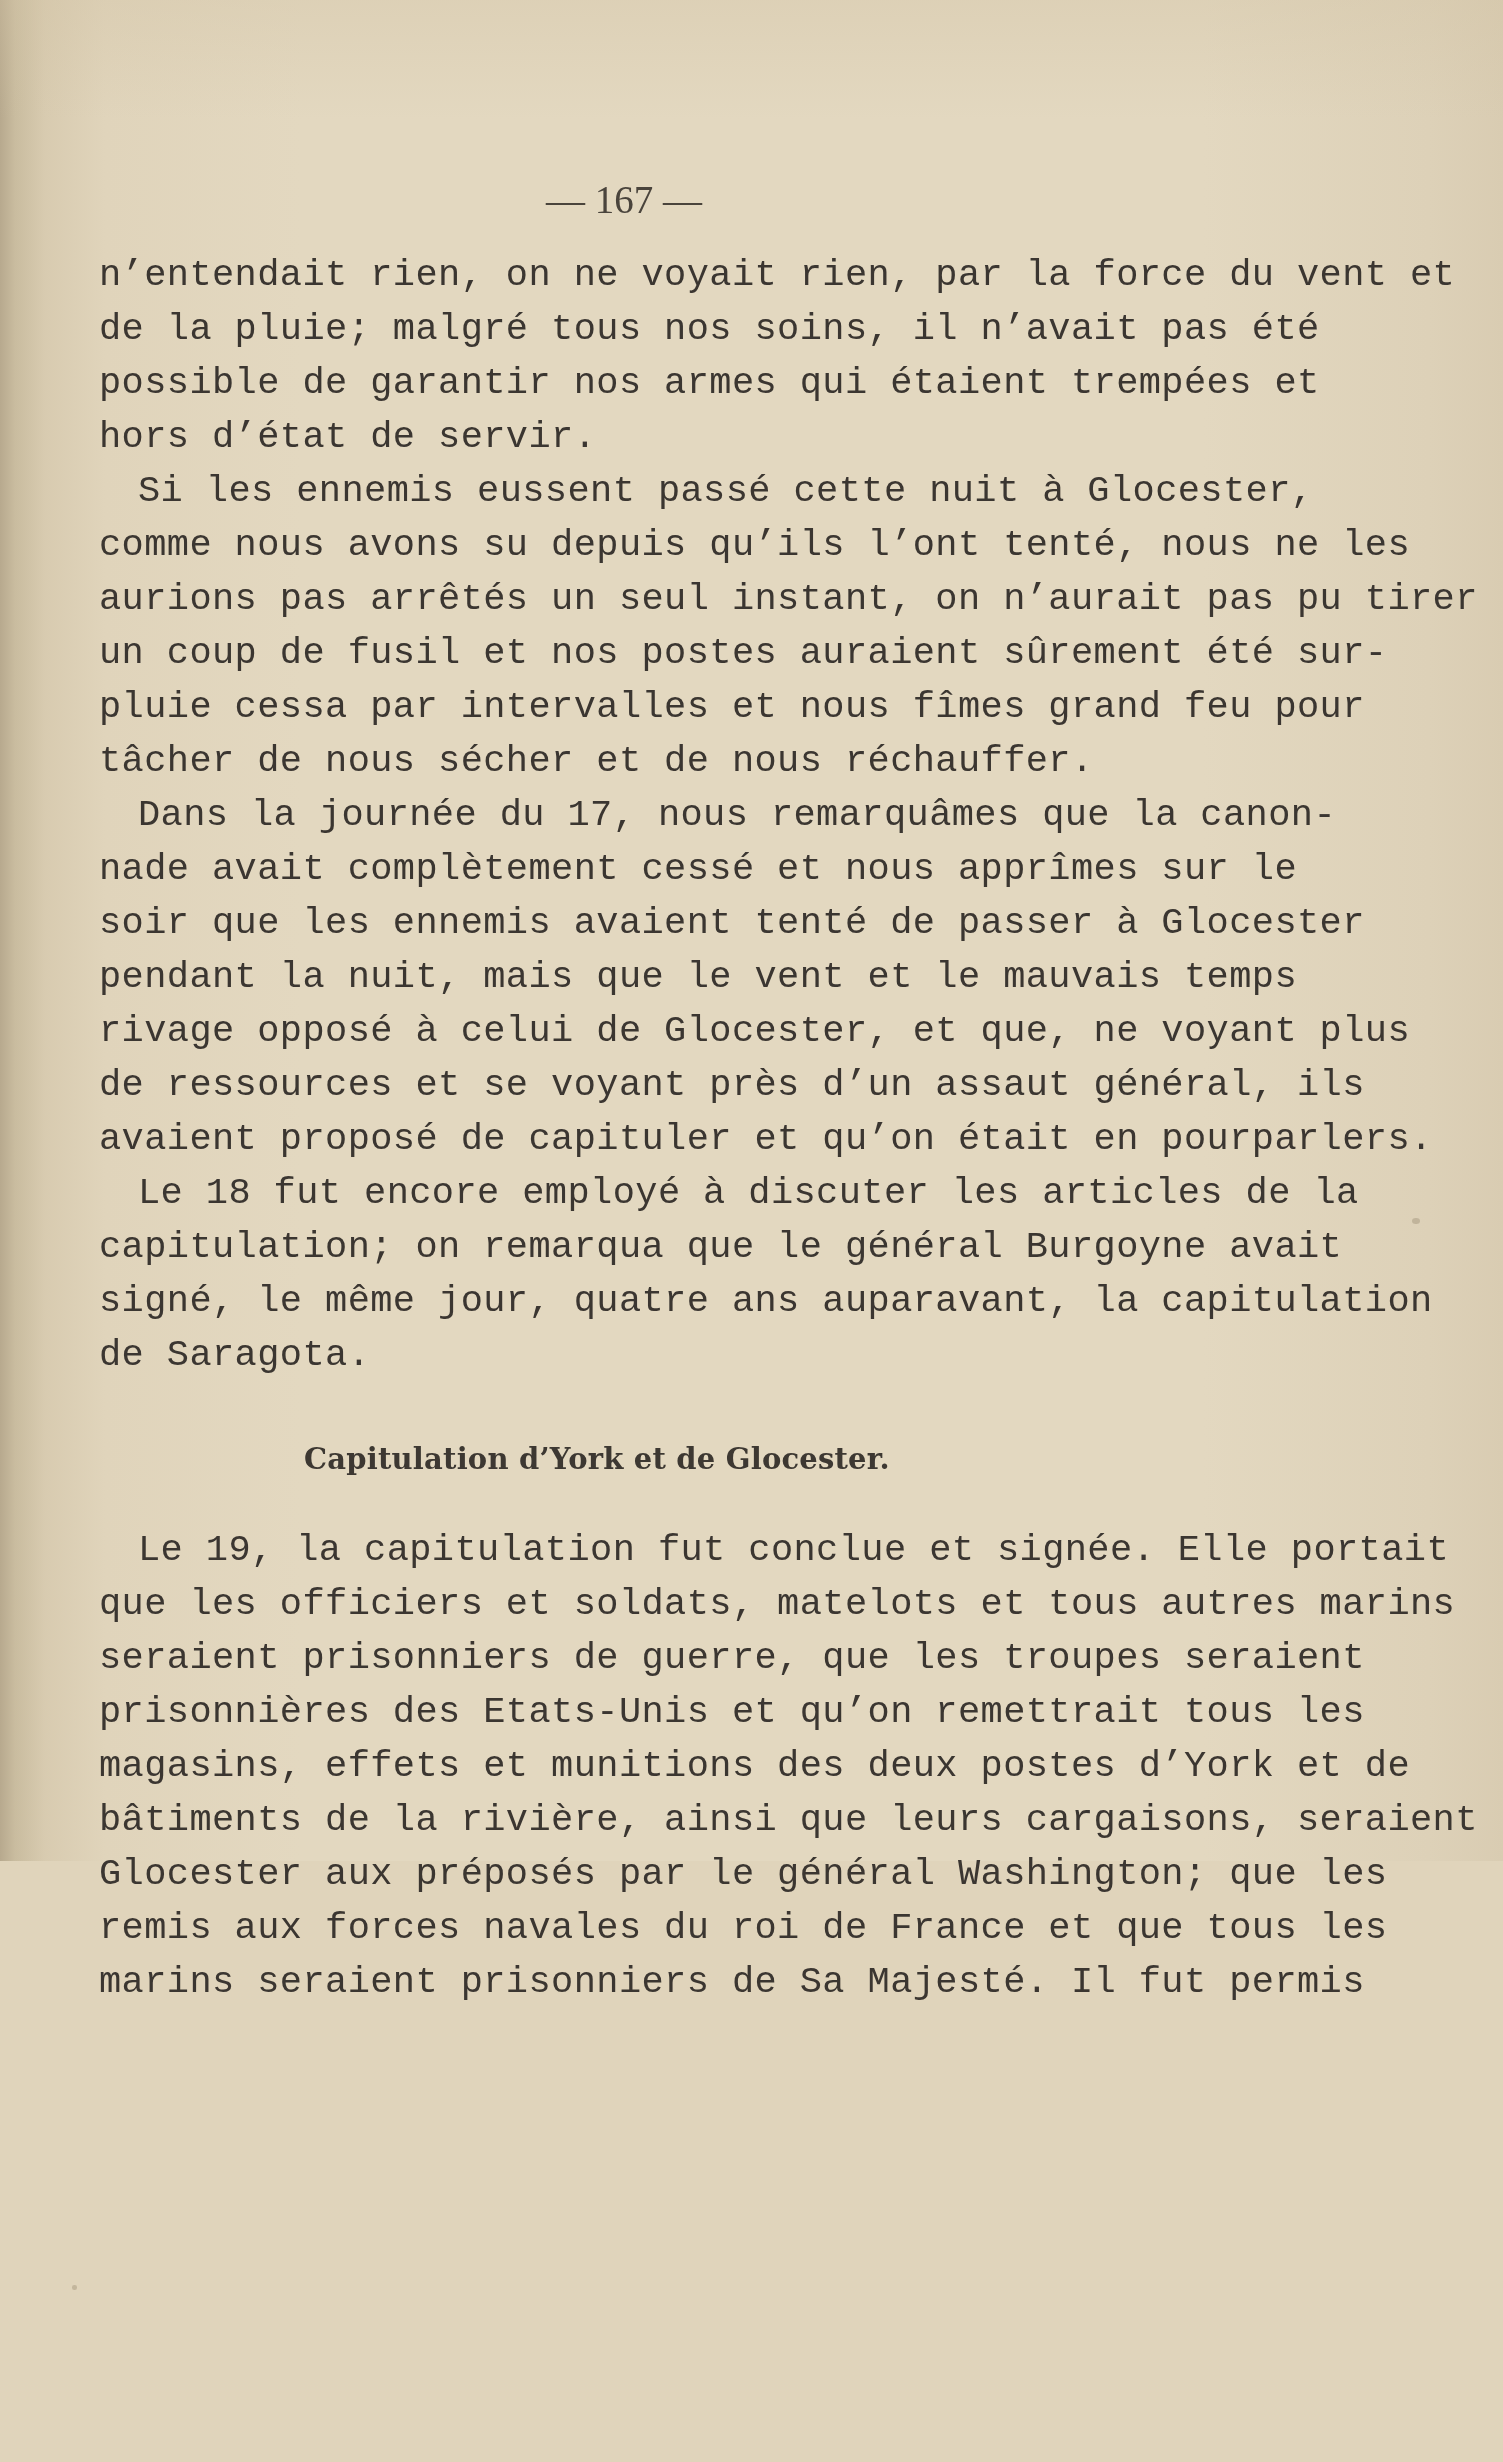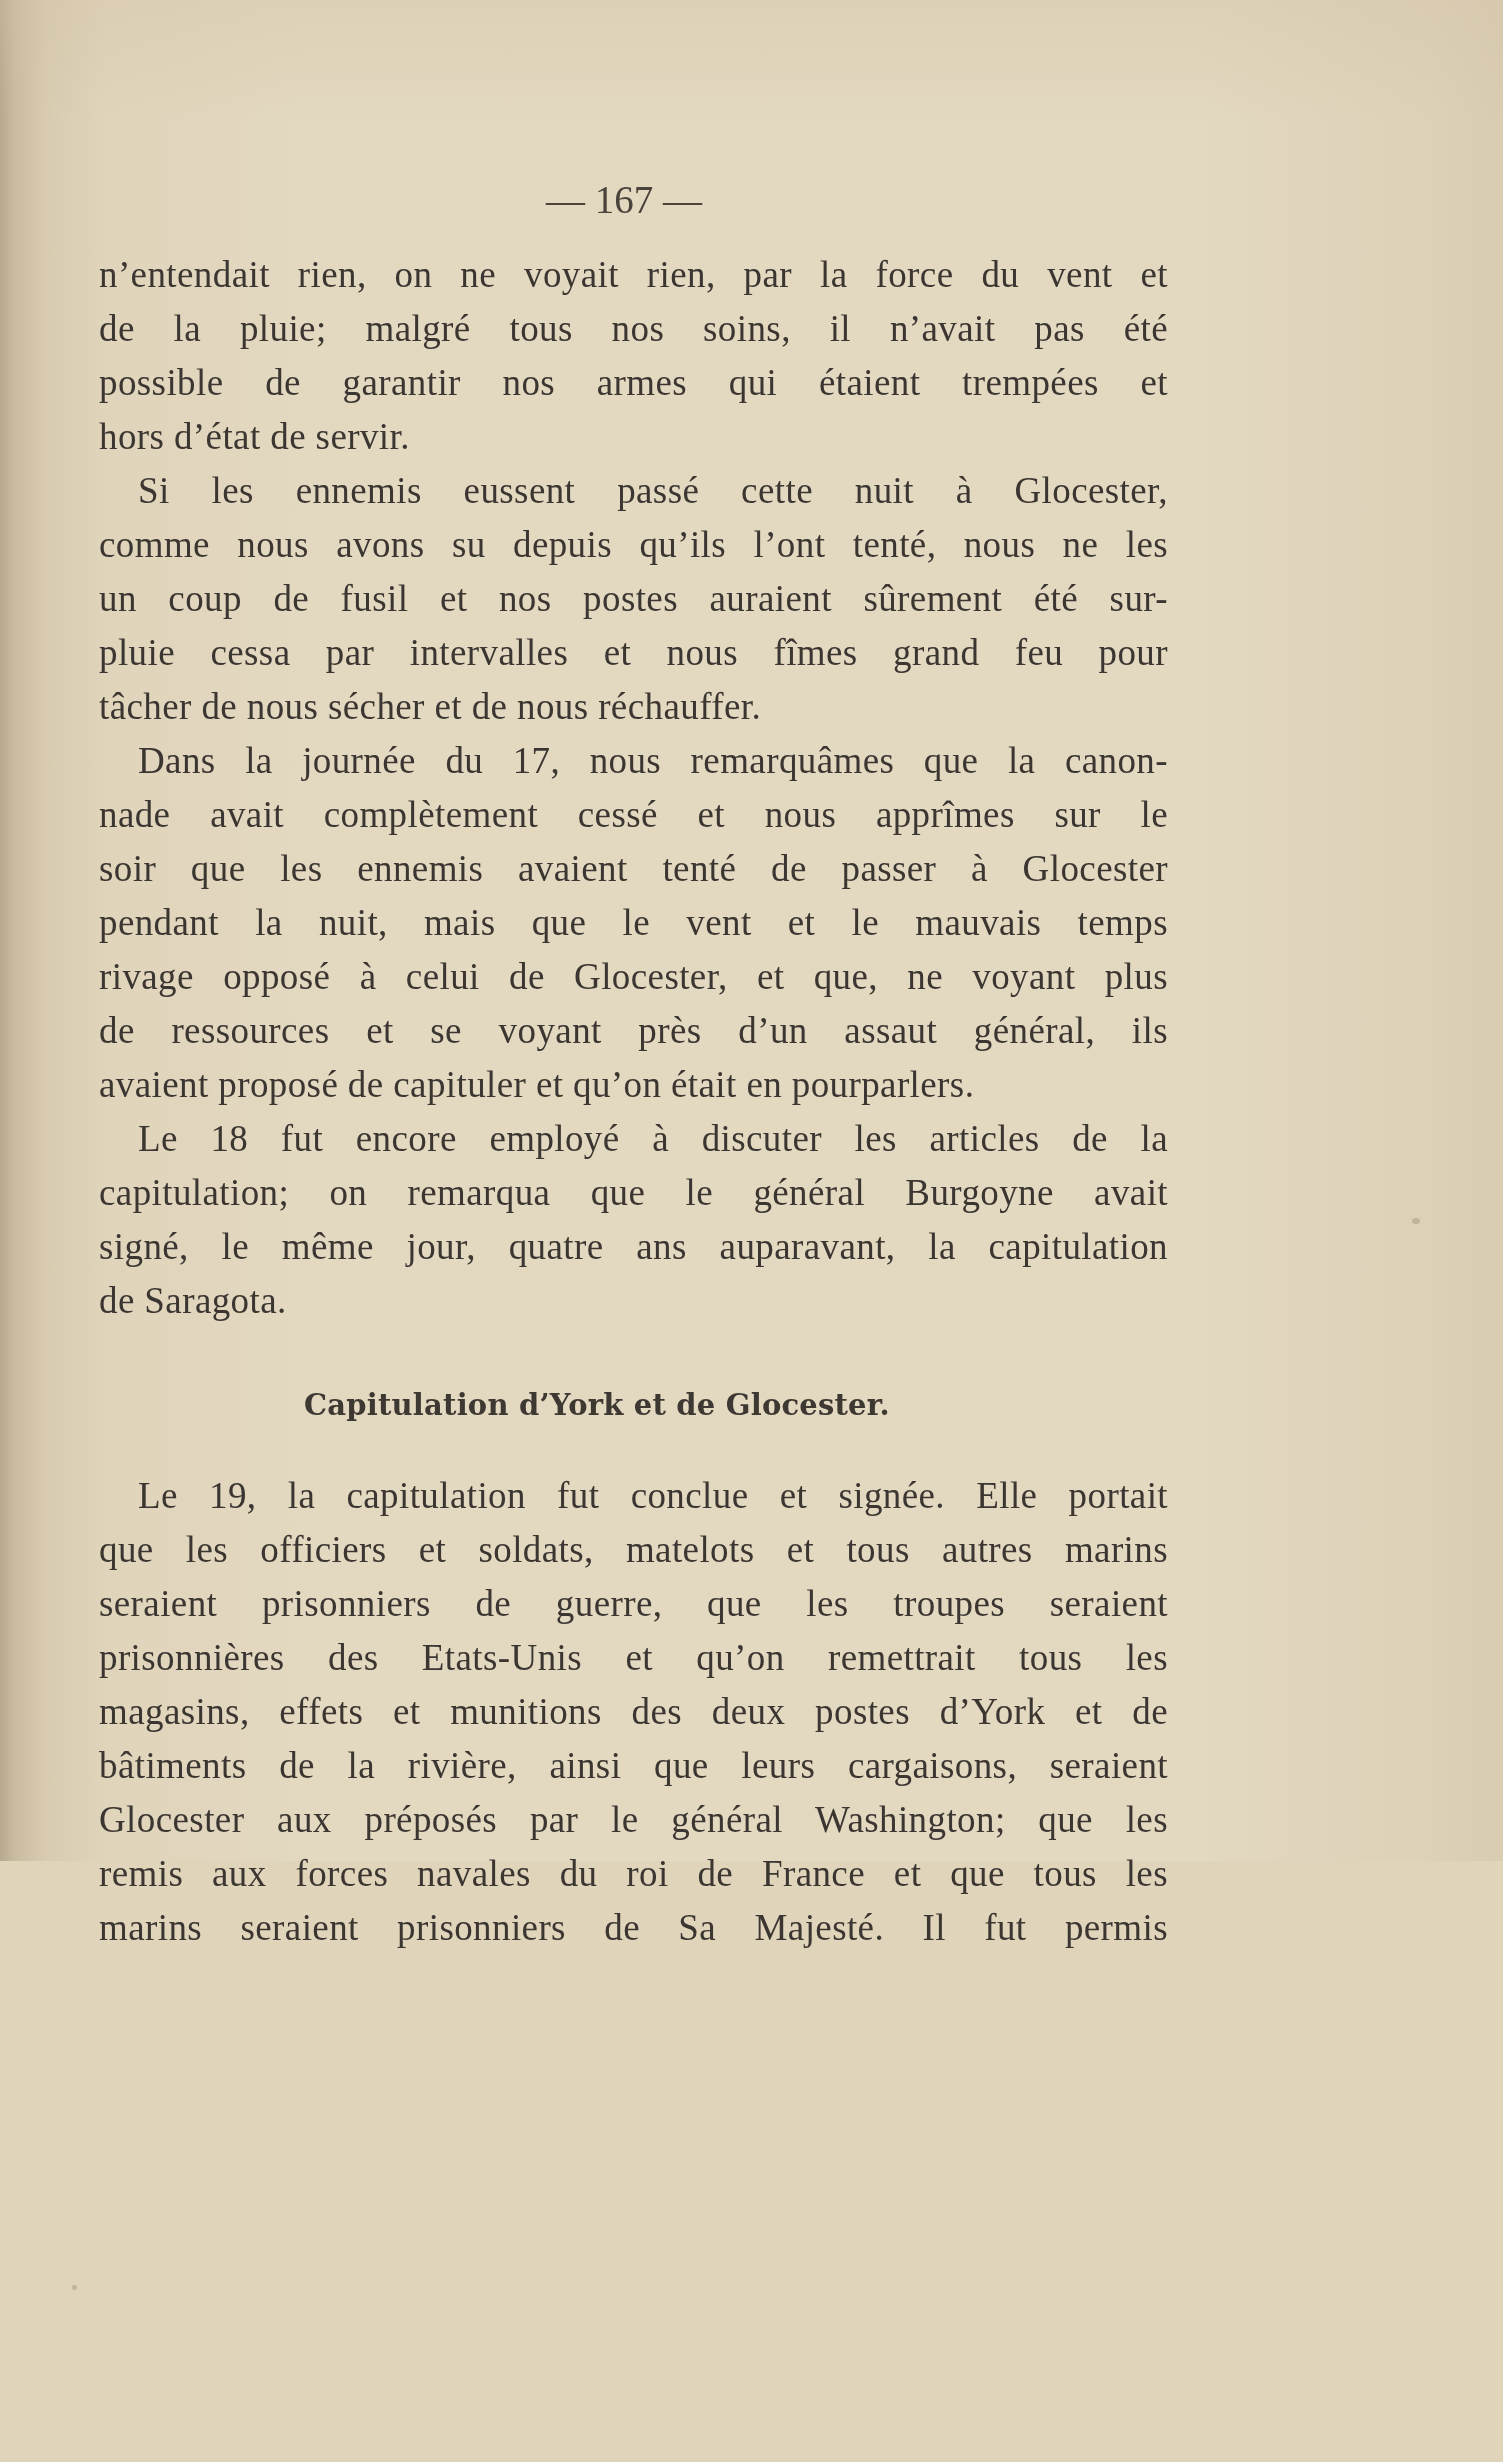--- a/index.html
+++ b/index.html
@@ -42,21 +42,21 @@
       z-index: 2;
     }
     .text-block {
       position: absolute;
       left: 99px;
       top: 248px;
       width: 1069px;
       z-index: 2;
     }
     .line {
-      font-family: Liberation Serif, serif;
+      font-family: Liberation Mono, monospace;
       font-size: 37px;
       line-height: 54px;
       height: 54px;
       white-space: nowrap;
       text-align: justify;
       text-align-last: justify;
       color: #3b3631;
       letter-spacing: 0.4px;
     }
     .line.last {
@@ -100,20 +100,21 @@
     <div>
       <div class="line">n’entendait rien, on ne voyait rien, par la force du vent et</div>
       <div class="line">de la pluie; malgré tous nos soins, il n’avait pas été</div>
       <div class="line">possible de garantir nos armes qui étaient trempées et</div>
       <div class="line last">hors d’état de servir.</div>
     </div>
 
     <div>
       <div class="line indent">Si les ennemis eussent passé cette nuit à Glocester,</div>
       <div class="line">comme nous avons su depuis qu’ils l’ont tenté, nous ne les</div>
+      <div class="line">aurions pas arrêtés un seul instant, on n’aurait pas pu tirer</div>
       <div class="line">un coup de fusil et nos postes auraient sûrement été sur-</div>
       <div class="line">pluie cessa par intervalles et nous fîmes grand feu pour</div>
       <div class="line last">tâcher de nous sécher et de nous réchauffer.</div>
     </div>
 
     <div>
       <div class="line indent">Dans la journée du 17, nous remarquâmes que la canon-</div>
       <div class="line">nade avait complètement cessé et nous apprîmes sur le</div>
       <div class="line">soir que les ennemis avaient tenté de passer à Glocester</div>
       <div class="line">pendant la nuit, mais que le vent et le mauvais temps</div>

